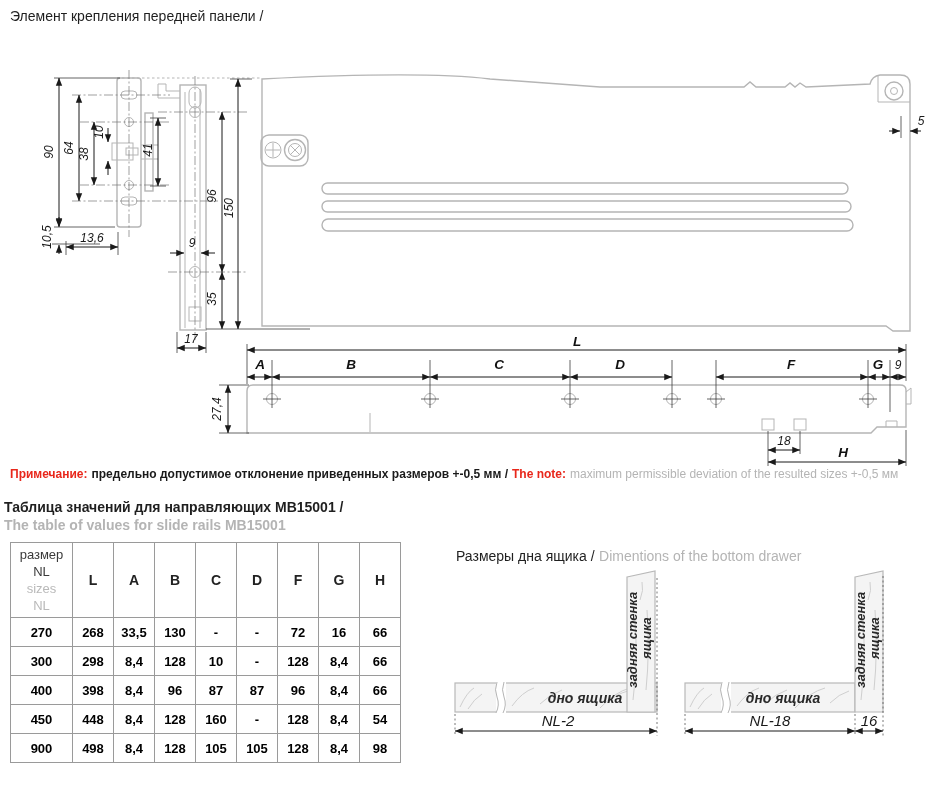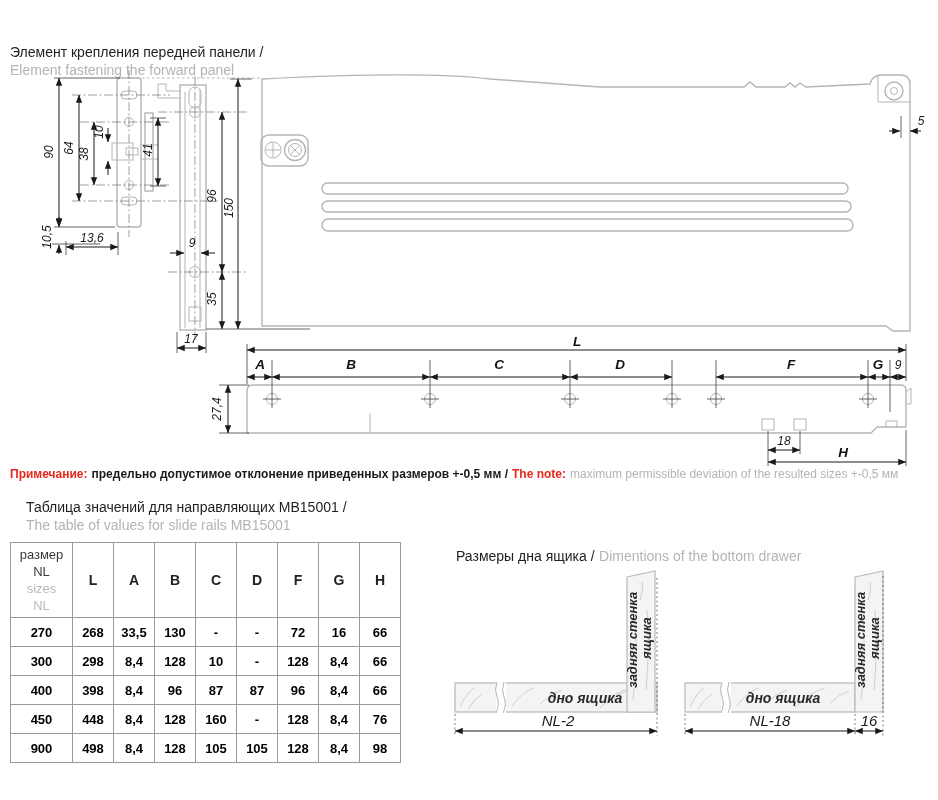--- a/index.html
+++ b/index.html
@@ -42,23 +42,22 @@
   text.dtb { font-family:"Liberation Sans",sans-serif; font-style:italic; font-weight:bold; font-size:13.5px; fill:#111; }
   text.dt2 { font-family:"Liberation Sans",sans-serif; font-style:italic; font-size:15px; fill:#1a1a1a; }
   text.wl  { font-family:"Liberation Sans",sans-serif; font-style:italic; font-weight:bold; font-size:14px; fill:#2a2a2a; }
   text.wl2 { font-family:"Liberation Sans",sans-serif; font-style:italic; font-weight:bold; font-size:13px; fill:#2a2a2a; }
 </style>
 </head>
 <body>
 
 <div class="page">
 
-  <div class="abs" style="left:10px; top:7px;margin-top:36px;">
+  <div class="abs" style="left:10px; top:7px;">
     <div class="t-ru">Элемент крепления передней панели /</div>
-    <div class="t-en">Element fastening the forward panel</div>
   </div>
 
   <svg class="abs" style="left:0; top:55px;" width="938" height="412" viewBox="0 55 938 412">
     <defs>
       <marker id="arr" viewBox="0 0 10 10" refX="9.7" refY="5" markerWidth="8" markerHeight="8" orient="auto-start-reverse" markerUnits="userSpaceOnUse">
         <path d="M0,1 L10,5 L0,9 Z" fill="#1a1a1a"></path>
       </marker>
     </defs>
 
     <g>
@@ -244,21 +243,21 @@
         <line class="dim dima" x1="768" y1="462" x2="906" y2="462"></line>
         <text class="dtb" x="843" y="457" text-anchor="middle">H</text>
       </g>
     </g>
   </svg>
 
   <div class="abs note" style="left:10px; top:467px;">
     <span class="lbl">Примечание:</span><span class="gap"></span><span class="ru">предельно допустимое отклонение приведенных размеров +-0,5 мм /</span><span class="gap"></span><span class="lbl">The note:</span><span class="gap"></span><span class="en">maximum permissible deviation of the resulted sizes +-0,5 мм</span>
   </div>
 
-  <div class="abs" style="left:26px; top:498px;">
+  <div class="abs" style="left:4px; top:498px;font-weight:bold;">
     <div class="t-ru">Таблица значений для направляющих MB15001 /</div>
     <div class="t-en">The table of values for slide  rails MB15001</div>
   </div>
 
   <div class="abs" style="left:10px; top:542px;">
     <table class="vals">
       <colgroup>
         <col style="width:62px">
           <col style="width:41px">
           <col style="width:41px">
@@ -323,21 +322,21 @@
         </tr>
         <tr>
           <td class="c1">450</td>
           <td>448</td>
           <td>8,4</td>
           <td>128</td>
           <td>160</td>
           <td>-</td>
           <td>128</td>
           <td>8,4</td>
-          <td>76</td>
+          <td>54</td>
         </tr>
         <tr>
           <td class="c1">900</td>
           <td>498</td>
           <td>8,4</td>
           <td>128</td>
           <td>105</td>
           <td>105</td>
           <td>128</td>
           <td>8,4</td>

